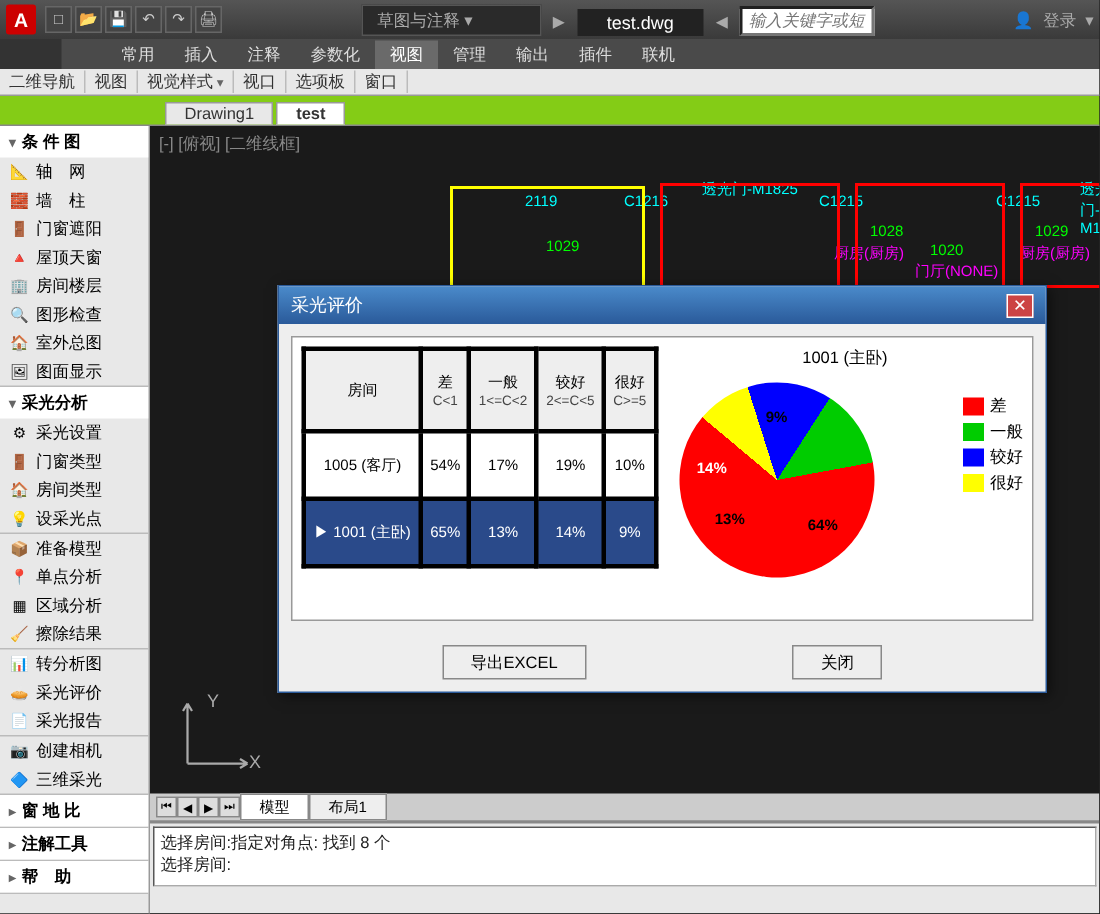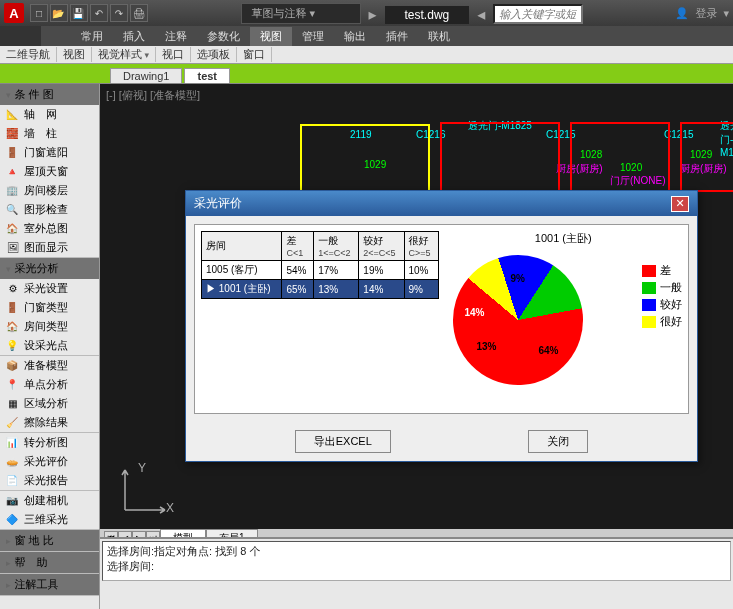--- a/index.html
+++ b/index.html
@@ -24,21 +24,21 @@
 .subbar .dd::after { content:" ▾"; font-size:9px; color:#666; }
 
 .file-tabs { height: 20px; background: #84cc16; display: flex; align-items: flex-end; padding-left: 110px; gap: 2px; border-bottom:1px solid #888; }
 .file-tabs .ftab { background: #e8e8e8; font-size: 11px; padding: 1px 12px; border: 1px solid #999; border-bottom:none; color:#333; }
 .file-tabs .ftab.active { background: #fff; font-weight: bold; }
 
 .main { position: absolute; top: 84px; left: 0; right: 0; bottom: 0; display: flex; }
 
 .side { width: 100px; background: #e8e8e8; border-right: 1px solid #999; overflow-y: auto; }
 .side .grp { border-bottom: 1px solid #bbb; }
-.side .hdr { background: #737373; font-size: 11px; font-weight:normal; padding: 3px 6px; display:flex; align-items:center; gap:4px; }
+.side .hdr { background: #ffffff; font-size: 11px; font-weight:bold; padding: 3px 6px; display:flex; align-items:center; gap:4px; }
 .side .hdr::before { content:"▸"; font-size:9px; color:#666; }
 .side .grp.open .hdr::before { content:"▾"; }
 .side .item { font-size: 11px; padding: 2px 4px 2px 6px; display:flex; align-items:center; gap:4px; cursor:pointer; }
 .side .ic { width:14px; height:14px; display:inline-flex; align-items:center; justify-content:center; font-size:10px; }
 
 .canvas { flex: 1; background: #1a1a1a; position: relative; overflow:hidden; }
 .view-label { position:absolute; top:4px; left:6px; color:#888; font-size:11px; }
 .ucs { position:absolute; bottom:90px; left:20px; color:#aaa; }
 .ucs svg { width:50px; height:50px; }
 .ucs .y { position:absolute; top:-4px; left:18px; font-size:12px; color:#aaa; }
@@ -47,32 +47,32 @@
 .draw { position:absolute; top:20px; left:140px; right:0; height:120px; pointer-events:none; }
 .rect { position:absolute; border:2px solid; font-size:10px; }
 .lbl { position:absolute; font-size:10px; }
 
 .model-tabs { position:absolute; bottom:62px; left:0; right:0; height:18px; background:#ccc; display:flex; align-items:center; font-size:10px; padding-left:4px; gap:0; }
 .model-tabs .nav { display:flex; }
 .model-tabs .nav span { width:14px; height:14px; border:1px solid #888; background:#ddd; display:flex; align-items:center; justify-content:center; font-size:8px; }
 .model-tabs .mt { padding:1px 12px; border:1px solid #888; background:#eee; }
 .model-tabs .mt.active { background:#fff; }
 
-.cmd { position:absolute; bottom:0; left:0; right:0; height:72px; background:#e8e8e8; border-top:2px solid #888; font-size:11px; font-family:SimSun,monospace; color:#222; }
+.cmd { position:absolute; bottom:0; left:0; right:0; height:62px; background:#e8e8e8; border-top:2px solid #888; font-size:11px; font-family:SimSun,monospace; color:#222; }
 .cmd .hist { background:#fff; height:40px; padding:2px 4px; border:1px inset #aaa; margin:2px; white-space:pre-line; }
 .cmd .prompt { padding:2px 4px; }
 
 
 .dialog { position:absolute; top:190px; left:185px; width:513px; background:#eee; border:1px solid #2a5a9a; box-shadow:2px 2px 8px rgba(0,0,0,.5); }
 .dialog .dtitle { background:linear-gradient(#4a8aca,#2a5a9a); color:#fff; font-size:12px; padding:4px 8px; display:flex; justify-content:space-between; align-items:center; }
 .dialog .dclose { width:18px; height:16px; background:#c44; color:#fff; display:flex; align-items:center; justify-content:center; font-size:11px; border:1px solid #fff; cursor:pointer; }
 .dialog .dbody { background:#fff; margin:8px; border:1px solid #999; padding:6px; display:flex; gap:6px; height:190px; }
 .tbl-wrap { flex:1; }
 table { border-collapse:collapse; width:100%; font-size:10px; }
-th,td { border:1px solid #000000; padding:2px 4px; text-align:left; background:#fff; }
+th,td { border:3px solid #000000; padding:14px 4px; text-align:center; background:#fff; }
 th { background:#eee; font-weight:normal; }
 th .sub { display:block; font-size:9px; color:#444; }
 tr.sel td { background:#2a4a8a; color:#fff; }
 tr.sel td:first-child::before { content:"▶ "; }
 
 .chart { flex:1; position:relative; }
 .chart .ctitle { text-align:center; font-size:11px; margin-bottom:4px; }
 .pie { width:130px; height:130px; border-radius:50%; position:absolute; top:24px; left:8px;
   background: conic-gradient(
     #ff0 0deg 32.4deg,
@@ -235,28 +235,28 @@
         </div>
         <div class="item">
           <span class="ic">🔷</span>
           <span>三维采光</span>
         </div>
       </div>
       <div class="grp">
         <div class="hdr">窗 地 比</div>
       </div>
       <div class="grp">
+        <div class="hdr">注解工具</div>
+      </div>
+      <div class="grp">
         <div class="hdr">帮　助</div>
       </div>
-      <div class="grp">
-        <div class="hdr">注解工具</div>
-      </div>
     </div>
   <div class="canvas">
-    <div class="view-label">[-] [俯视] [准备模型]</div>
+    <div class="view-label">[-] [俯视] [二维线框]</div>
     <div class="draw" id="draw">
         <div class="lbl" style="left: 110px; top: 25px; color: rgb(0, 255, 255);">2119</div>
         <div class="lbl" style="left: 176px; top: 25px; color: rgb(0, 255, 255);">C1216</div>
         <div class="lbl" style="left: 228px; top: 15px; color: rgb(0, 255, 255);">透光门-M1825</div>
         <div class="lbl" style="left: 306px; top: 25px; color: rgb(0, 255, 255);">C1215</div>
         <div class="lbl" style="left: 424px; top: 25px; color: rgb(0, 255, 255);">C1215</div>
         <div class="lbl" style="left: 480px; top: 15px; color: rgb(0, 255, 255);">透光门-M1825</div>
         <div class="lbl" style="left: 124px; top: 55px; color: rgb(0, 255, 0);">1029</div>
         <div class="lbl" style="left: 340px; top: 45px; color: rgb(0, 255, 0);">1028</div>
         <div class="lbl" style="left: 380px; top: 58px; color: rgb(0, 255, 0);">1020</div>

